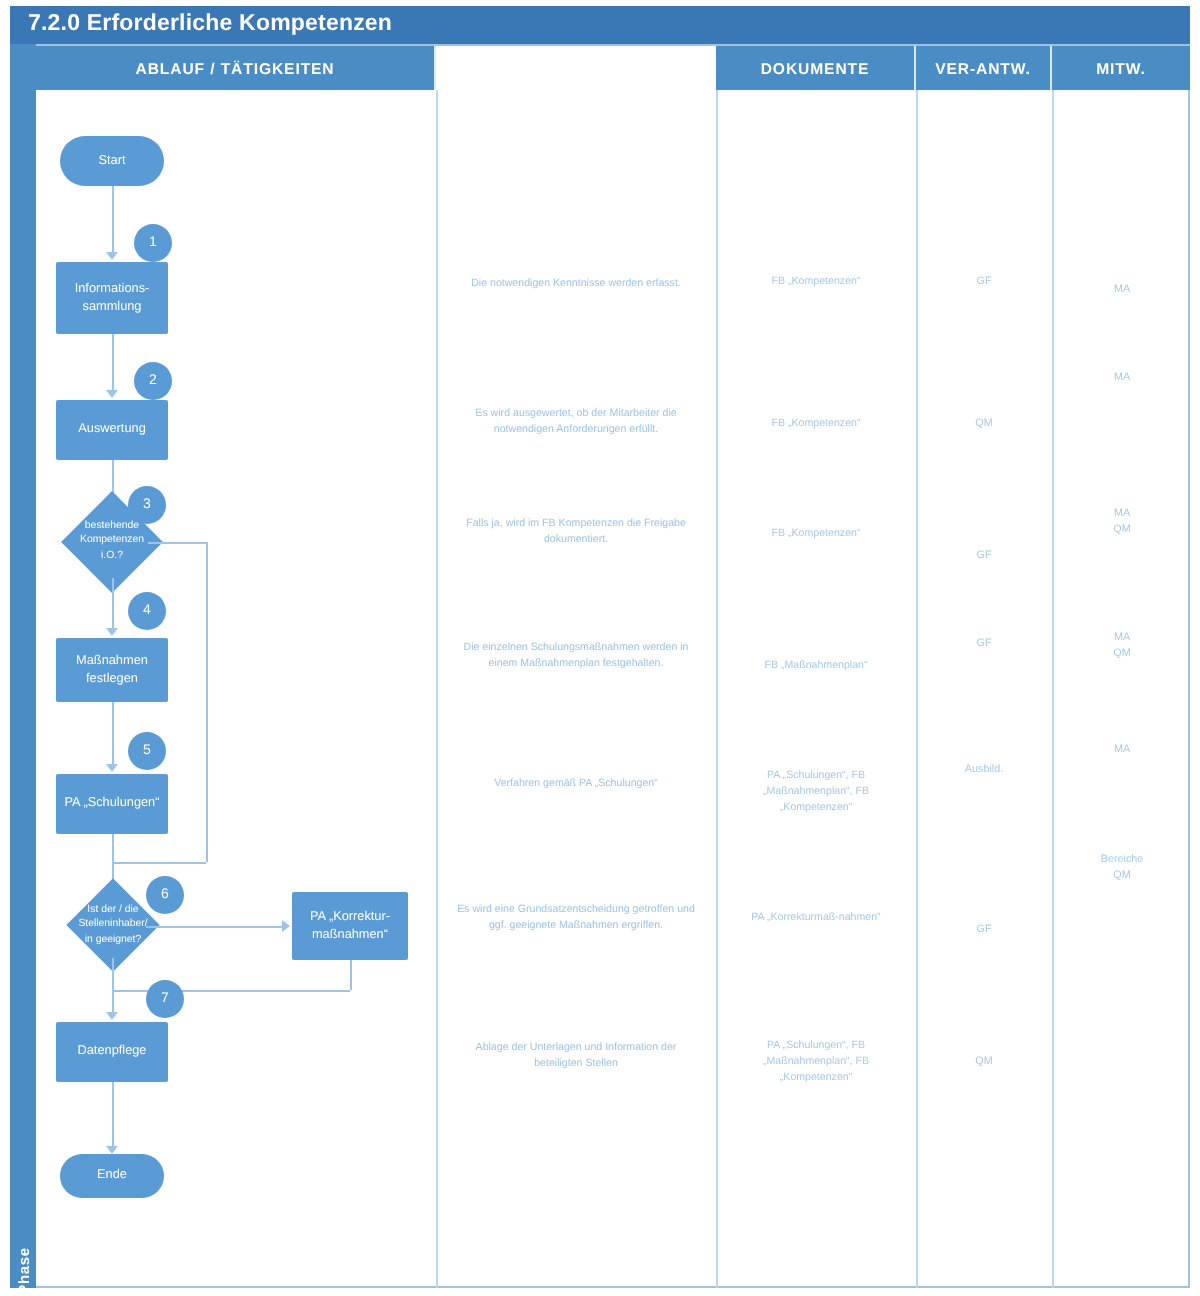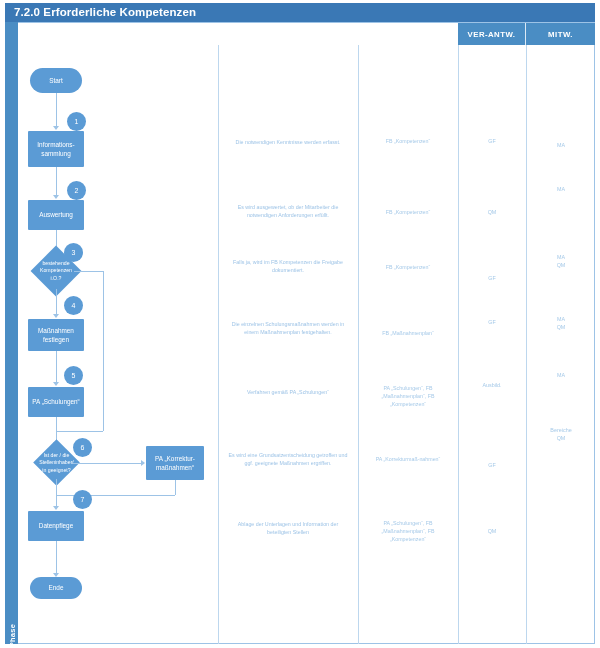--- a/index.html
+++ b/index.html
@@ -173,20 +173,22 @@
 <div id="page">
 
   <div class="title-bar">7.2.0 Erforderliche Kompetenzen</div>
 
   <div class="frame"></div>
 
   <div class="phase-band">
     <div class="phase-label">Phase</div>
   </div>
 
+  <div class="hdr" style="left:18px;  width:200px;">ABLAUF / TÄTIGKEITEN</div>
+  <div class="hdr" style="left:358px; width:100px;">DOKUMENTE</div>
   <div class="hdr" style="left:458px; width:68px;">VER-ANTW.</div>
   <div class="hdr" style="left:526px; width:69px; border-right:none;">MITW.</div>
 
   <div class="col-sep" style="left:218px;"></div>
   <div class="col-sep" style="left:358px;"></div>
   <div class="col-sep" style="left:458px;"></div>
   <div class="col-sep" style="left:526px;"></div>
 
   <div class="shape terminator" style="left:30px; top:68px; width:52px; height:25px;">Start</div>
 

